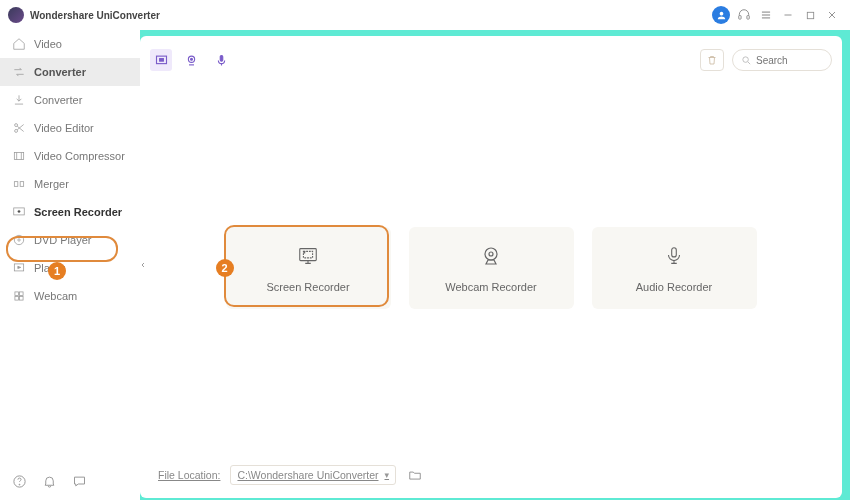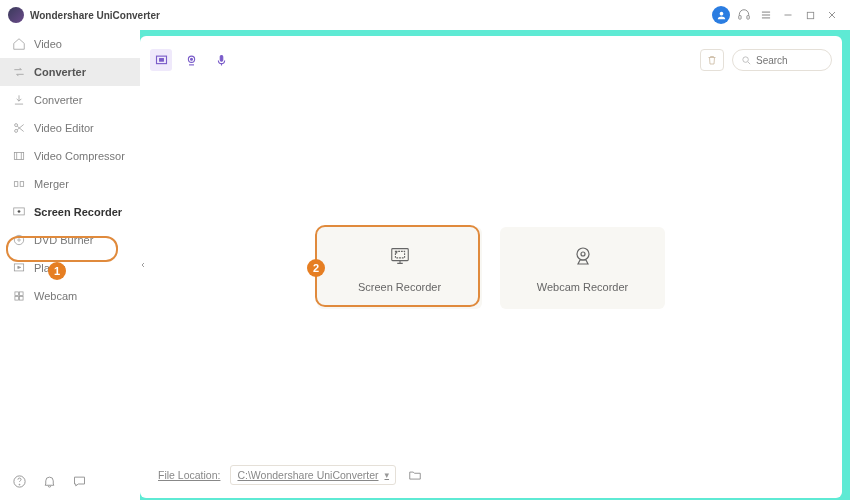--- a/index.html
+++ b/index.html
@@ -162,21 +162,21 @@
           </span>
         <span>Screen Recorder</span>
       </div>
       <div class="side-item">
         <span class="icn">
             <svg viewBox="0 0 24 24" width="14" height="14">
               <circle cx="12" cy="12" r="8"></circle>
               <circle cx="12" cy="12" r="2"></circle>
             </svg>
           </span>
-        <span>DVD Burner</span>
+        <span>DVD Player</span>
       </div>
       <div class="side-item">
         <span class="icn">
             <svg viewBox="0 0 24 24" width="14" height="14">
               <rect x="4" y="5" width="16" height="12"></rect>
               <path d="M10 9l5 2-5 2z" fill="#999"></path>
             </svg>
           </span>
         <span>Player</span>
       </div>
@@ -272,20 +272,29 @@
           <div class="card">
             <span class="cicn">
               <svg viewBox="0 0 24 24" width="24" height="24" fill="none" stroke="#666" stroke-width="1.2">
                   <circle cx="12" cy="10" r="6"></circle>
                   <circle cx="12" cy="10" r="2"></circle>
                   <path d="M7 20h10l-2-4H9z"></path>
                 </svg>
             </span>
             <span class="card-label">Webcam Recorder</span>
           </div>
+          <div class="card">
+            <span class="cicn">
+              <svg viewBox="0 0 24 24" width="22" height="24" fill="none" stroke="#666" stroke-width="1.2">
+                  <rect x="9.5" y="3" width="5" height="10" rx="2.5"></rect>
+                  <path d="M6 11a6 6 0 0012 0M12 17v3M9 20h6"></path>
+                </svg>
+            </span>
+            <span class="card-label">Audio Recorder</span>
+          </div>
         </div>
 
         <div class="footer">
           <span>File Location:</span>
           <div class="file-loc-box">
             <span>C:\Wondershare UniConverter</span>
             <span class="chev">▾</span>
           </div>
           <div class="folder-btn">
             <svg viewBox="0 0 24 24" width="14" height="14" fill="none" stroke="#888" stroke-width="1.5">

